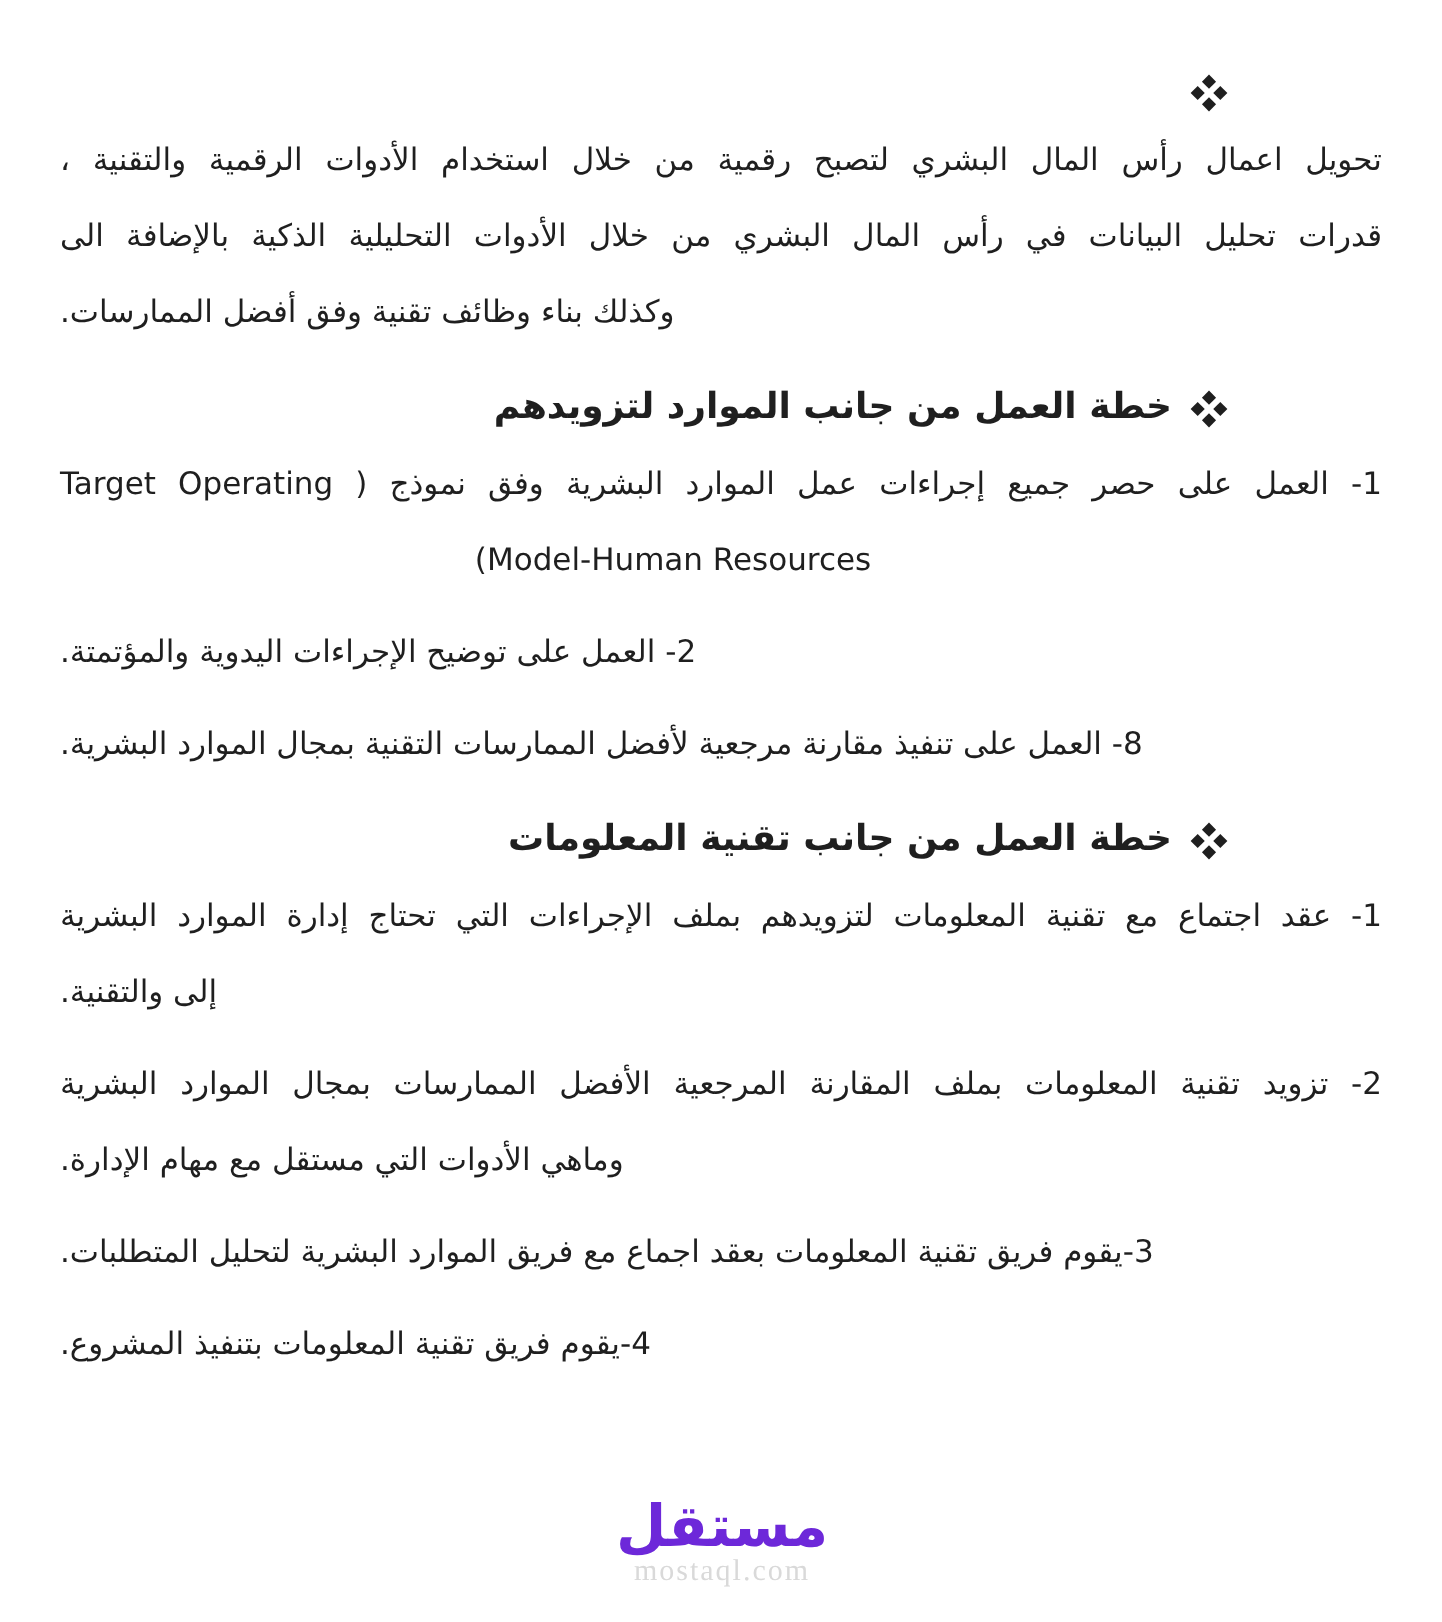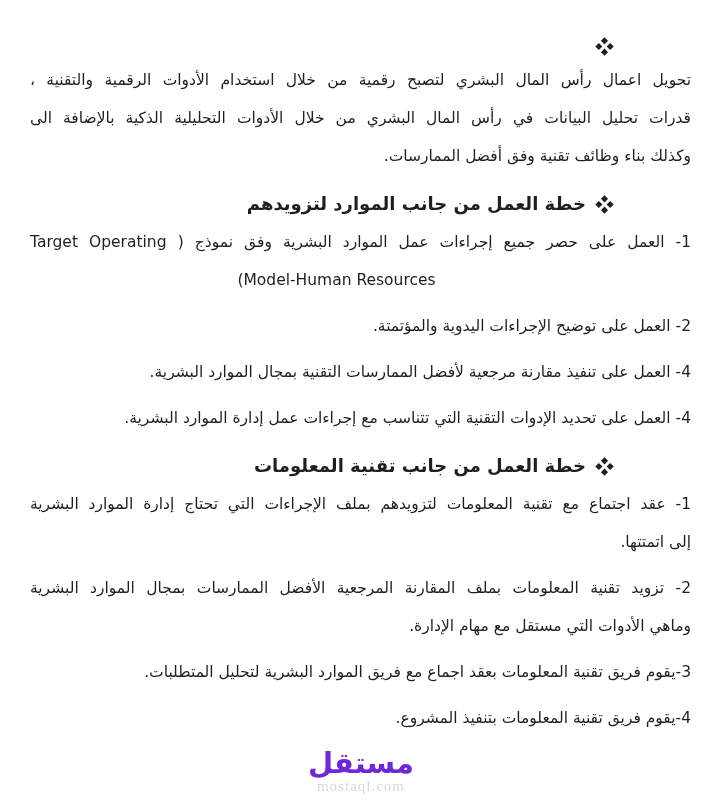--- a/index.html
+++ b/index.html
@@ -43,21 +43,21 @@
   .bullet i:nth-child(3){bottom:0;right:0;}
   .bullet i:nth-child(4){bottom:0;left:0;}
   .para{margin:8px 0 2px 0;}
   .item{margin:0 0 8px 0;}
   .line{
     font-size:15.5px;
     line-height:38px;
     color:#1f1f1f;
   }
   .jl{ text-align:justify; text-align-last:justify; }
-  .rl{ text-align:right; }
+  .rl{ text-align:left; }
   .indent-en{ text-align:center; padding-right:48px; }
   .watermark{
     position:absolute;
     z-index:0;
     left:296px;
     top:748px;
     width:130px;
     text-align:center;
     user-select:none;
   }
@@ -115,39 +115,36 @@
     </div>
 
     <div class="item">
       <div class="line jl">1- العمل على حصر جميع إجراءات عمل الموارد البشرية وفق نموذج ( Target Operating</div>
       <div class="line indent-en">Model-Human Resources)</div>
     </div>
     <div class="item">
       <div class="line rl">2- العمل على توضيح الإجراءات اليدوية والمؤتمتة.</div>
     </div>
     <div class="item">
-      <div class="line rl">4- العمل على تنفيذ مقارنة مرجعية لأفضل الممارسات التقنية بمجال الموارد البشرية.</div>
-    </div>
-    <div class="item">
-      <div class="line rl">4- العمل على تحديد الإدوات التقنية التي تتناسب مع إجراءات عمل إدارة الموارد البشرية.</div>
+      <div class="line rl">8- العمل على تنفيذ مقارنة مرجعية لأفضل الممارسات التقنية بمجال الموارد البشرية.</div>
     </div>
 
     <div class="heading">
       <span class="bullet">
           <i></i>
           <i></i>
           <i></i>
           <i></i>
         </span>
       <span>خطة العمل من جانب تقنية المعلومات</span>
     </div>
 
     <div class="item">
       <div class="line jl">1- عقد اجتماع مع تقنية المعلومات لتزويدهم بملف الإجراءات التي تحتاج إدارة الموارد البشرية</div>
-      <div class="line rl">إلى اتمتتها.</div>
+      <div class="line rl">إلى والتقنية.</div>
     </div>
     <div class="item">
       <div class="line jl">2- تزويد تقنية المعلومات بملف المقارنة المرجعية الأفضل الممارسات بمجال الموارد البشرية</div>
       <div class="line rl">وماهي الأدوات التي مستقل مع مهام الإدارة.</div>
     </div>
     <div class="item">
       <div class="line rl">3-يقوم فريق تقنية المعلومات بعقد اجماع مع فريق الموارد البشرية لتحليل المتطلبات.</div>
     </div>
     <div class="item">
       <div class="line rl">4-يقوم فريق تقنية المعلومات بتنفيذ المشروع.</div>

